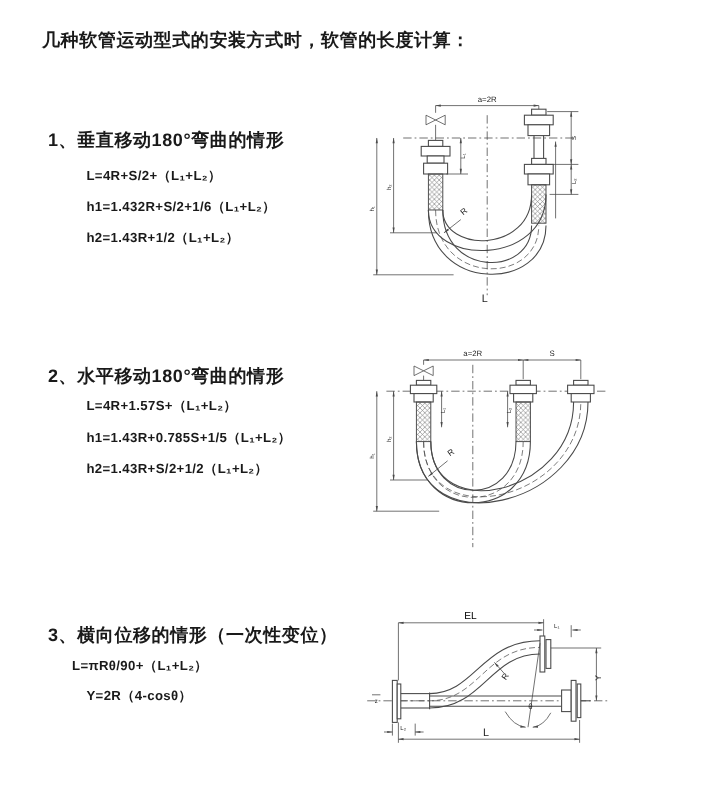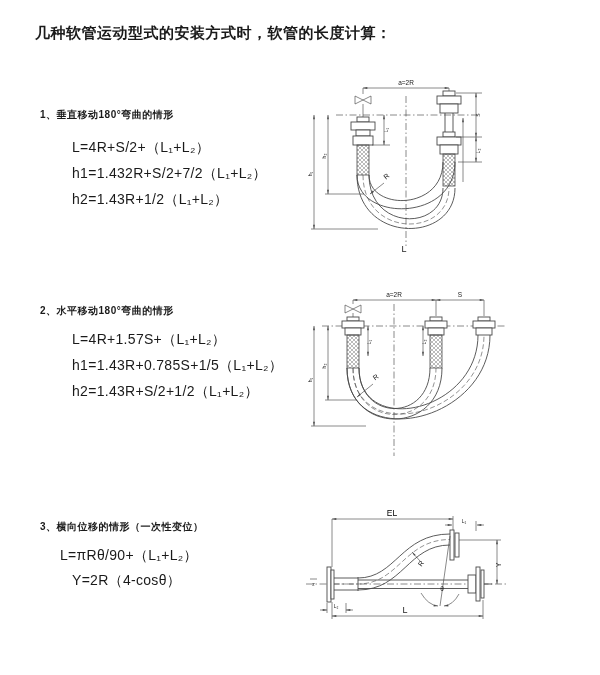--- a/index.html
+++ b/index.html
@@ -1,20 +1,20 @@
 <!DOCTYPE html>
 <html><head>
 <meta charset="utf-8">
 <style>
   html,body{margin:0;padding:0;background:#fff;}
   .page{position:relative;width:600px;height:675px;background:#ffffff;overflow:hidden;
         font-family:"Liberation Sans","DejaVu Sans",sans-serif;color:#1a1a1a;}
   .doc-title{position:absolute;left:35px;top:24px;font-size:15px;font-weight:bold;white-space:nowrap;letter-spacing:0.5px;font-family:Liberation Serif, serif;}
-  .sec-heading{position:absolute;font-size:10px;font-weight:bold;white-space:nowrap;letter-spacing:0.5px;}
-  .formula{position:absolute;font-size:14px;font-weight:normal;white-space:nowrap;letter-spacing:0.3px;}
+  .sec-heading{position:absolute;font-size:15px;font-weight:bold;white-space:nowrap;letter-spacing:0.5px;}
+  .formula{position:absolute;font-size:11px;font-weight:bold;white-space:nowrap;letter-spacing:0.3px;}
   .diagram{position:absolute;}
   svg{overflow:visible;}
   .ln{stroke:#4a4a4a;stroke-width:0.9;fill:none;}
   .tn{stroke:#4a4a4a;stroke-width:0.65;fill:none;}
   .dash{stroke:#4a4a4a;stroke-width:0.65;fill:none;stroke-dasharray:7 2.5 1.5 2.5;}
   .hose{stroke:#4a4a4a;stroke-width:0.9;fill:none;}
   .hosed{stroke:#4a4a4a;stroke-width:0.6;fill:none;stroke-dasharray:5 2.5;}
   .fl{fill:#ffffff;stroke:#4a4a4a;stroke-width:0.9;}
   .dl{font-size:6.5px;fill:#222;}
   .ds{font-size:5px;fill:#222;}
@@ -23,21 +23,21 @@
 </style>
 </head>
 <body>
 
 <div class="page">
 
   <div class="doc-title">几种软管运动型式的安装方式时，软管的长度计算：</div>
 
   <div class="sec-heading" style="left:40px;top:108px">1、垂直移动180°弯曲的情形</div>
   <div class="formula" style="left:72px;top:139px">L=4R+S/2+（L₁+L₂）</div>
-  <div class="formula" style="left:72px;top:165px">h1=1.432R+S/2+7/2（L₁+L₂）</div>
+  <div class="formula" style="left:72px;top:165px">h1=1.432R+S/2+1/6（L₁+L₂）</div>
   <div class="formula" style="left:72px;top:191px">h2=1.43R+1/2（L₁+L₂）</div>
 
   <div class="sec-heading" style="left:40px;top:304px">2、水平移动180°弯曲的情形</div>
   <div class="formula" style="left:72px;top:331px">L=4R+1.57S+（L₁+L₂）</div>
   <div class="formula" style="left:72px;top:357px">h1=1.43R+0.785S+1/5（L₁+L₂）</div>
   <div class="formula" style="left:72px;top:383px">h2=1.43R+S/2+1/2（L₁+L₂）</div>
 
   <div class="sec-heading" style="left:40px;top:520px">3、横向位移的情形（一次性变位）</div>
   <div class="formula" style="left:60px;top:547px">L=πRθ/90+（L₁+L₂）</div>
   <div class="formula" style="left:72px;top:572px">Y=2R（4-cosθ）</div>

